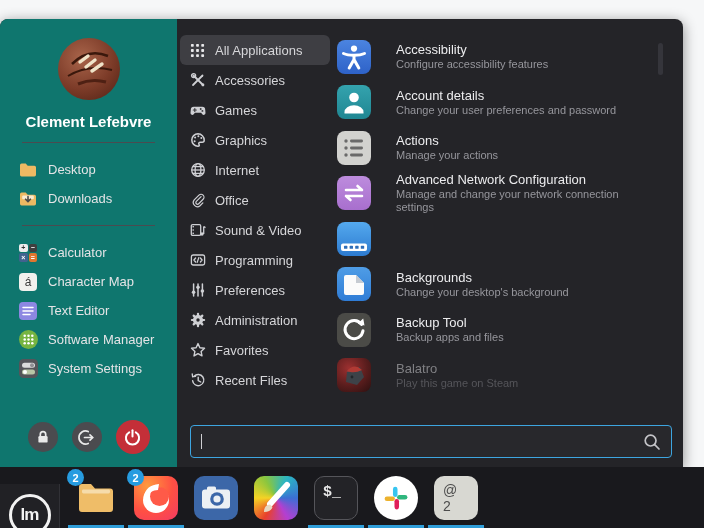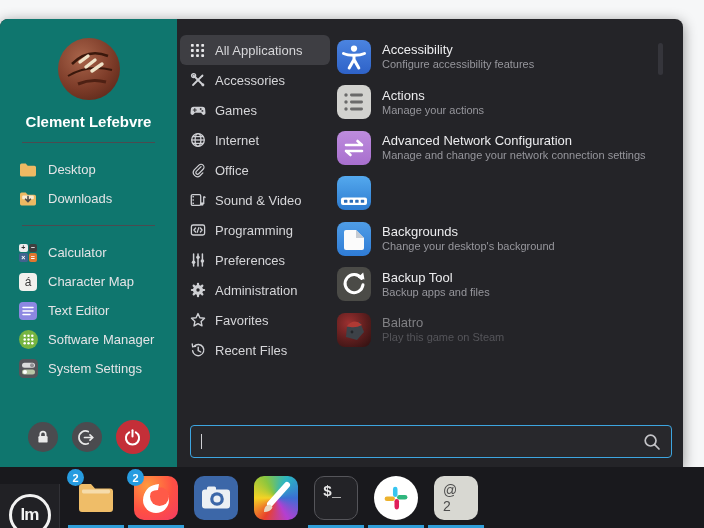--- a/index.html
+++ b/index.html
@@ -33,21 +33,21 @@
 
   
   .cats { position:absolute; left:180px; top:16px; width:150px; }
   .cat-row { display:flex; align-items:center; height:30px; padding:0 9px; gap:9px;
              color:#d6d6d9; font-size:13px; border-radius:6px; cursor:default; }
   .cat-row.selected { background:#3e3e43; }
   .cat-row .ic { width:17px; height:17px; flex:0 0 17px; display:flex; align-items:center; justify-content:center; }
 
   
   .apps { position:absolute; left:337px; top:15px; width:318px; }
-  .app-row { display:flex; align-items:center; height:45.5px; gap:11px; cursor:default; }
+  .app-row { display:flex; align-items:center; height:45.5px; gap:25px; cursor:default; }
   .app-ic { width:34px; height:34px; border-radius:8px; flex:0 0 34px; position:relative;
             display:flex; align-items:center; justify-content:center; overflow:hidden; }
   .app-txt { display:flex; flex-direction:column; }
   .app-name { color:#ececee; font-size:13px; line-height:16px; }
   .app-desc { color:#96969c; font-size:11px; line-height:13px; }
   .app-row.dimmed .app-name { color:#808084; }
   .app-row.dimmed .app-desc { color:#55555a; }
 
   .scroll-thumb { position:absolute; left:658px; top:24px; width:5px; height:32px; background:#35353b; border-radius:3px; }
 
@@ -251,20 +251,32 @@
           <svg width="16" height="16" viewBox="0 0 16 16">
             <path d="M3.8,4.8 h8.4 a3,3 0 0 1 3,3 l.3,3.2 a1.8,1.8 0 0 1 -3.2,1.2 l-1.2,-1.4 h-6.2 l-1.2,1.4 a1.8,1.8 0 0 1 -3.2,-1.2 l.3,-3.2 a3,3 0 0 1 3,-3 Z" fill="#cfd0d4"></path>
             <path d="M4.8,6.5 v3 M3.3,8 h3" stroke="#3a3a3e" stroke-width="1.2" stroke-linecap="round"></path>
             <circle cx="10.7" cy="7" r=".95" fill="#3a3a3e"></circle>
               <circle cx="12.4" cy="8.9" r=".95" fill="#3a3a3e"></circle>
           </svg>
         </span>
         <span>Games</span>
       </div>
 
+      <div class="cat-row">
+        <span class="ic">
+          <svg width="16" height="16" viewBox="0 0 16 16">
+            <path d="M8,1.8 a6.2,6.2 0 1 0 0,12.4 c1.4,0 1.6,-1 1,-1.8 c-.7,-.9 0,-2.2 1.4,-2.2 h1.8 a2,2 0 0 0 2,-2 A6.4,6.4 0 0 0 8,1.8 Z" fill="none" stroke="#cfd0d4" stroke-width="1.5"></path>
+            <circle cx="5.1" cy="5.6" r="1" fill="#cfd0d4"></circle>
+              <circle cx="8.4" cy="4.3" r="1" fill="#cfd0d4"></circle>
+              <circle cx="11.3" cy="6" r="1" fill="#cfd0d4"></circle>
+              <circle cx="4.6" cy="9.2" r="1" fill="#cfd0d4"></circle>
+          </svg>
+        </span>
+        <span>Graphics</span>
+      </div>
 
       <div class="cat-row">
         <span class="ic">
           <svg width="16" height="16" viewBox="0 0 16 16" fill="none" stroke="#cfd0d4" stroke-width="1.3">
             <circle cx="8" cy="8" r="6.3"></circle>
               <ellipse cx="8" cy="8" rx="2.9" ry="6.3"></ellipse>
             <line x1="1.7" y1="8" x2="14.3" y2="8"></line>
               <path d="M2.7,4.7 h10.6 M2.7,11.3 h10.6"></path>
           </svg>
         </span>
@@ -369,20 +381,32 @@
             <path d="M6.5,13.5 C11.5,15.8 22.5,15.8 27.5,13.5"></path>
             <path d="M17,16 V19.5 M17,19.5 L12.2,28 M17,19.5 L21.8,28"></path>
           </svg>
         </span>
         <span class="app-txt">
           <span class="app-name">Accessibility</span>
           <span class="app-desc">Configure accessibility features</span>
         </span>
       </div>
 
+      <div class="app-row">
+        <span class="app-ic" style="background:linear-gradient(180deg,#34a3ae,#1f8692);">
+          <svg width="34" height="34" viewBox="0 0 34 34">
+            <circle cx="17" cy="12.5" r="4.8" fill="#ffffff"></circle>
+            <path d="M7.5,28.5 v-1.2 a9.5,7 0 0 1 19,0 v1.2 Z" fill="#ffffff"></path>
+          </svg>
+        </span>
+        <span class="app-txt">
+          <span class="app-name">Account details</span>
+          <span class="app-desc">Change your user preferences and password</span>
+        </span>
+      </div>
 
       <div class="app-row">
         <span class="app-ic" style="background:#d2d2cf;">
           <svg width="34" height="34" viewBox="0 0 34 34">
             <g fill="#6a6a6a">
               <circle cx="9" cy="10" r="1.7"></circle>
                 <rect x="13" y="8.6" width="13" height="2.8" rx="1.4"></rect>
               <circle cx="9" cy="17" r="1.7"></circle>
                 <rect x="13" y="15.6" width="13" height="2.8" rx="1.4"></rect>
               <circle cx="9" cy="24" r="1.7"></circle>

